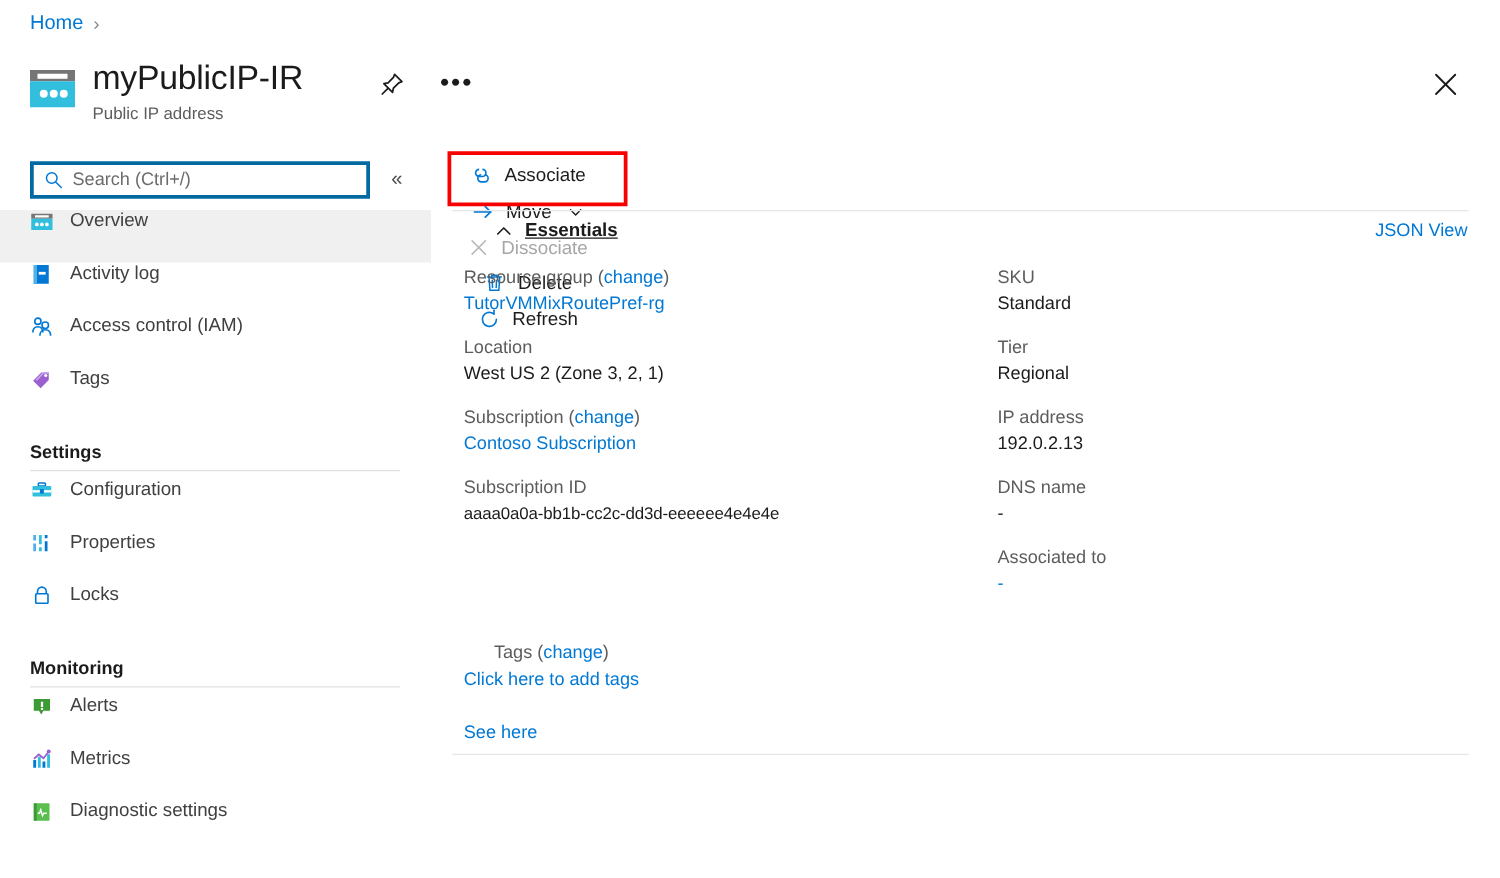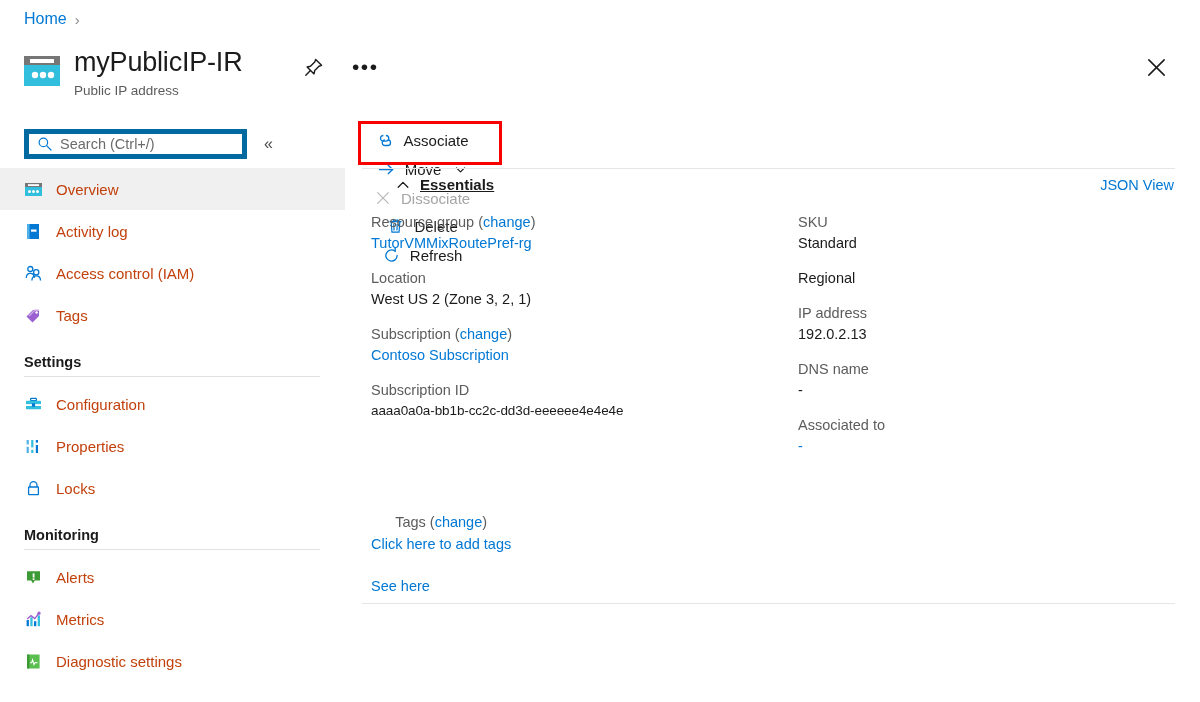--- a/index.html
+++ b/index.html
@@ -50,35 +50,35 @@
     width: 28px; height: 28px; display: flex; align-items: center;
     justify-content: center; cursor: pointer;
   }
 
   
   .search-wrap {
     position: absolute; left: 24px; top: 129px;
     display: flex; align-items: center; gap: 14px;
   }
   .search-box {
-    width: 223px; height: 30px; border: 5px solid #0369a1; background: #fff;
+    width: 272px; height: 30px; border: 3px solid #0369a1; background: #fff;
     display: flex; align-items: center; padding: 0 8px; gap: 7px; cursor: text;
   }
   .search-box .ph { font-size: 14.5px; color: #6b6b6b; }
   .collapse-btn { font-size: 16px; color: #4b4b4b; cursor: pointer; padding: 0 3px; }
 
   
   .sidebar {
     position: absolute; left: 0; top: 168px; width: 345px; height: 534px;
     background: #fff;
   }
   .nav-item {
-    display: flex; align-items: center; gap: 13px;
+    display: flex; gap: 13px;
     height: 42px; padding-left: 24px; cursor: pointer;
-    font-size: 15px; color: #c2410c;
+    font-size: 15px; color: #404040;
   }
   .nav-item.selected { background: #f0f0f0; }
   .nav-icon { width: 19px; height: 19px; flex: none; display: block; }
   .nav-section {
     font-size: 14.5px; font-weight: bold; color: #1b1b1b;
     padding: 18px 0 6px 24px;
   }
   .nav-divider { height: 1px; background: #e1e1e1; margin: 0 25px 6px 24px; }
 
   
@@ -426,20 +426,21 @@
       <div class="v mono">aaaa0a0a-bb1b-cc2c-dd3d-eeeeee4e4e4e</div>
     </div>
   </div>
 
   <div class="kv-col kv-right">
     <div class="kv">
       <div class="k">SKU</div>
       <div class="v">Standard</div>
     </div>
     <div class="kv">
+      <div class="k">Tier</div>
       <div class="v">Regional</div>
     </div>
     <div class="kv">
       <div class="k">IP address</div>
       <div class="v">192.0.2.13</div>
     </div>
     <div class="kv">
       <div class="k">DNS name</div>
       <div class="v">-</div>
     </div>

